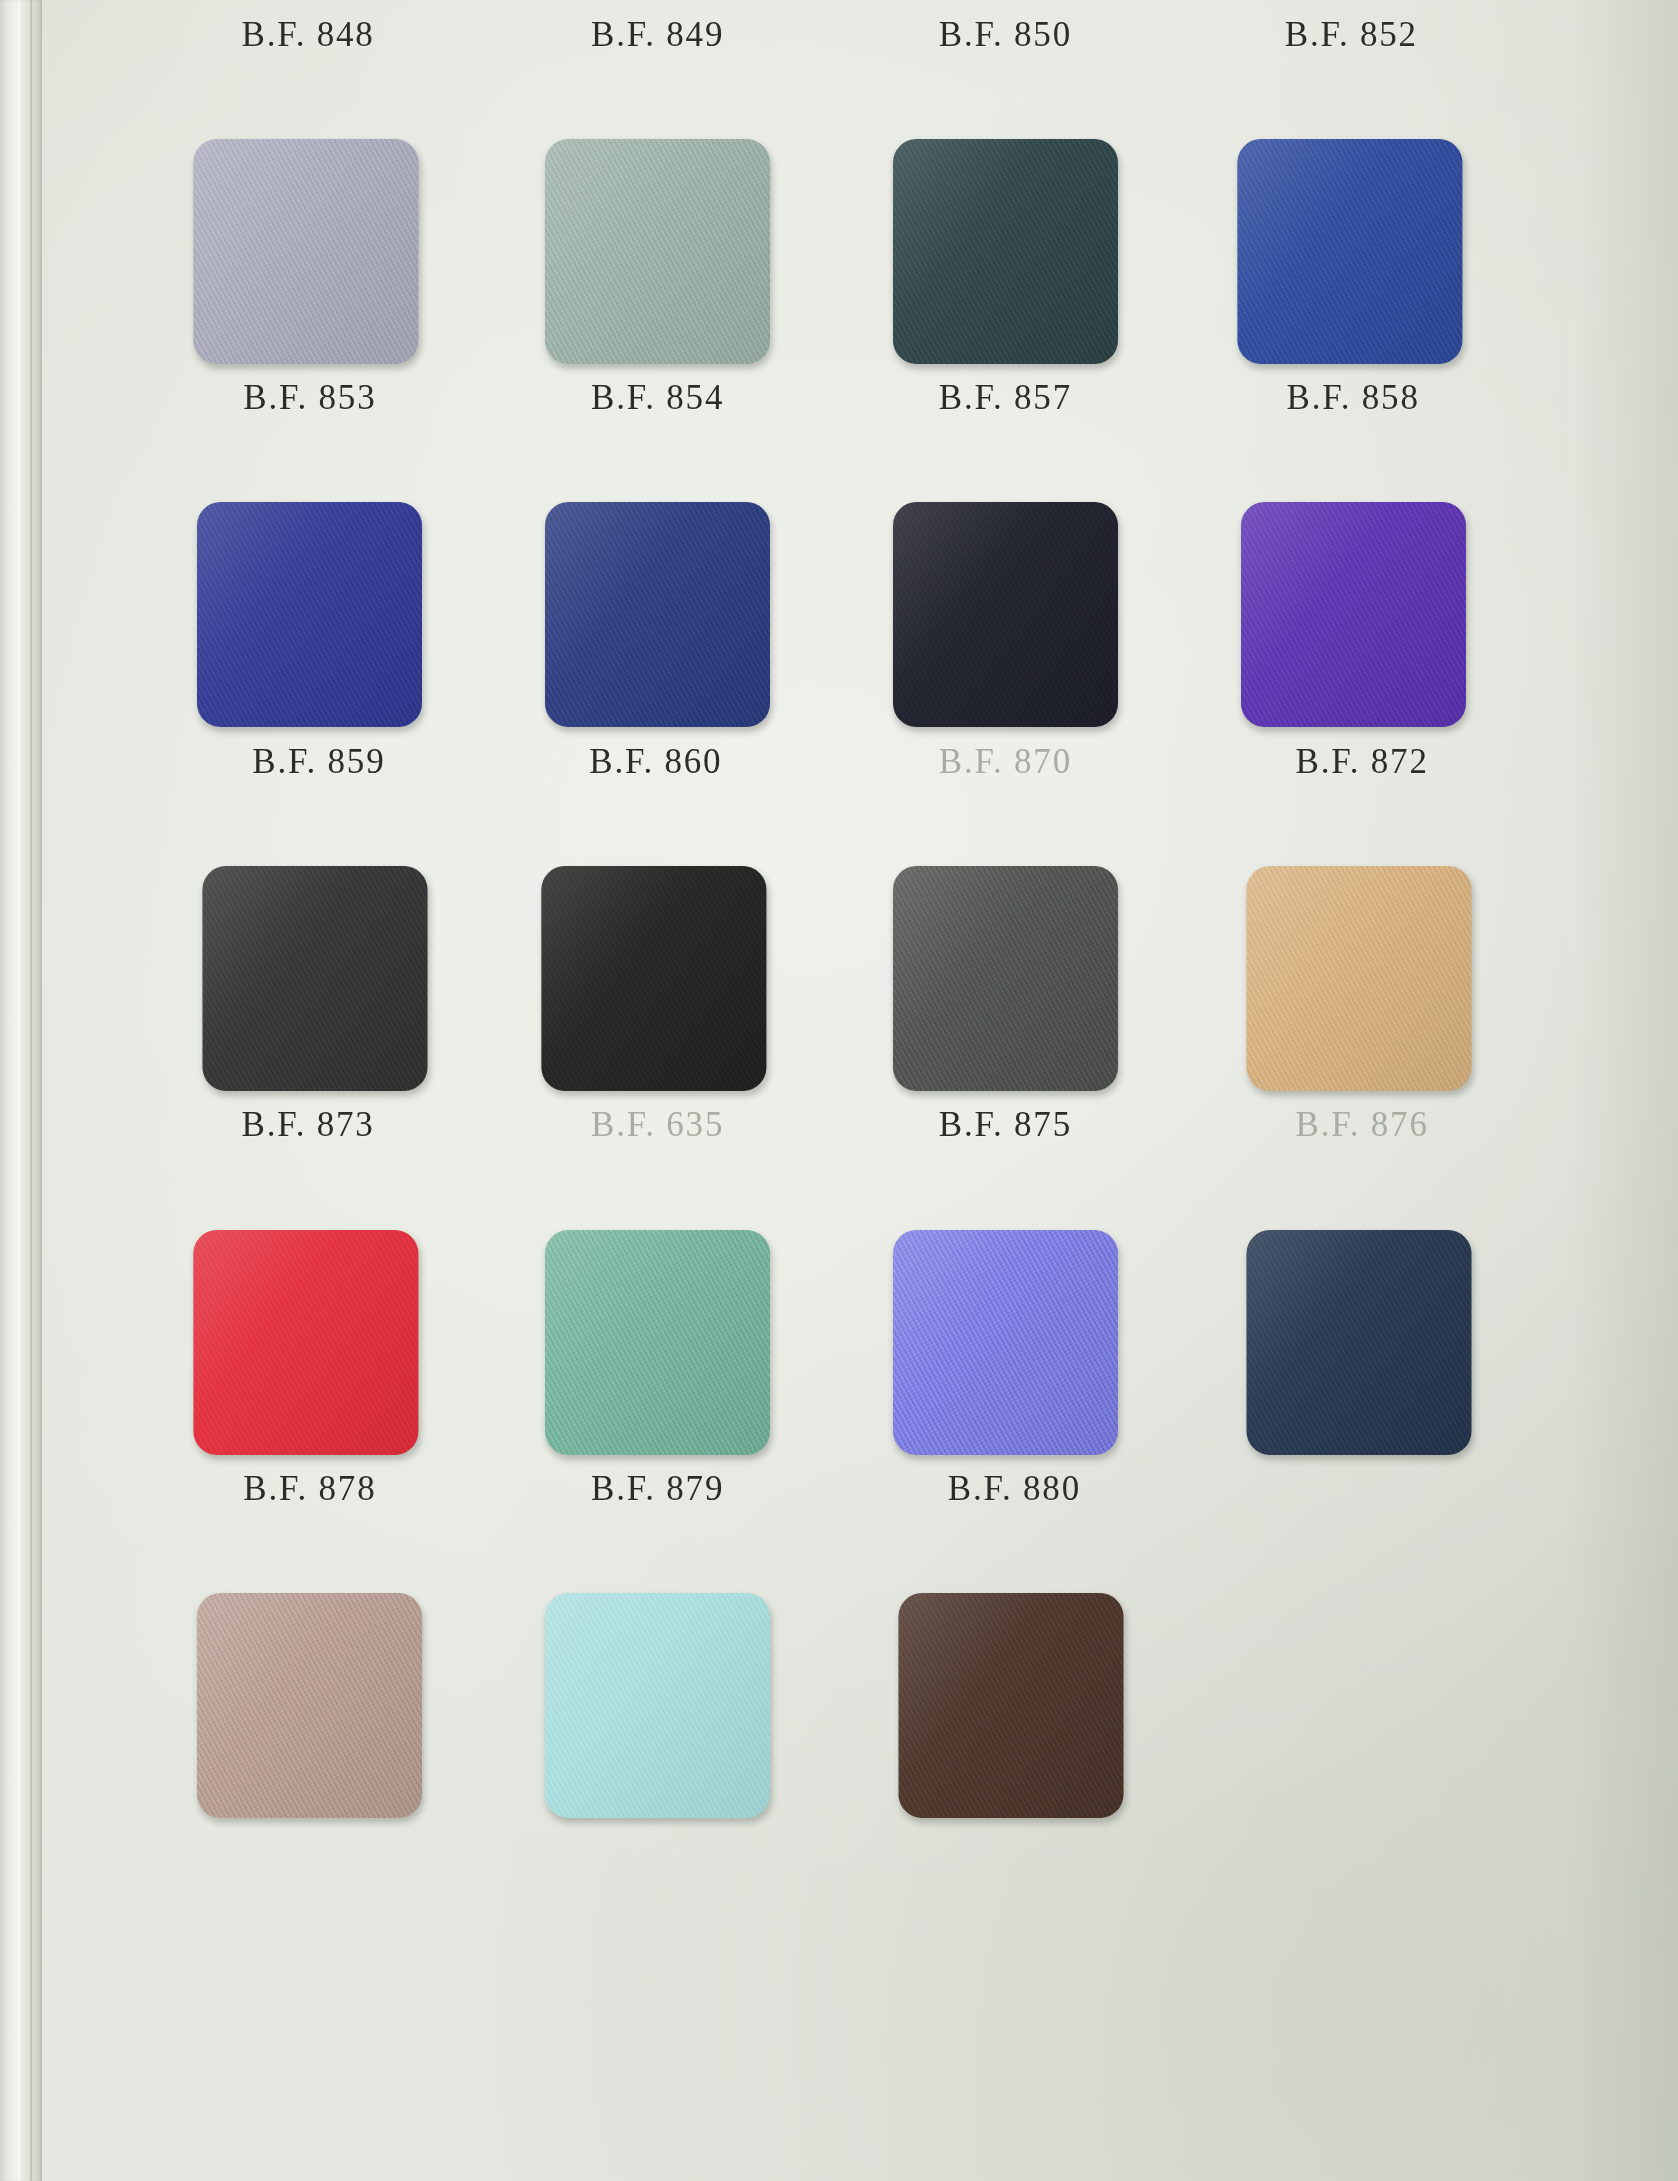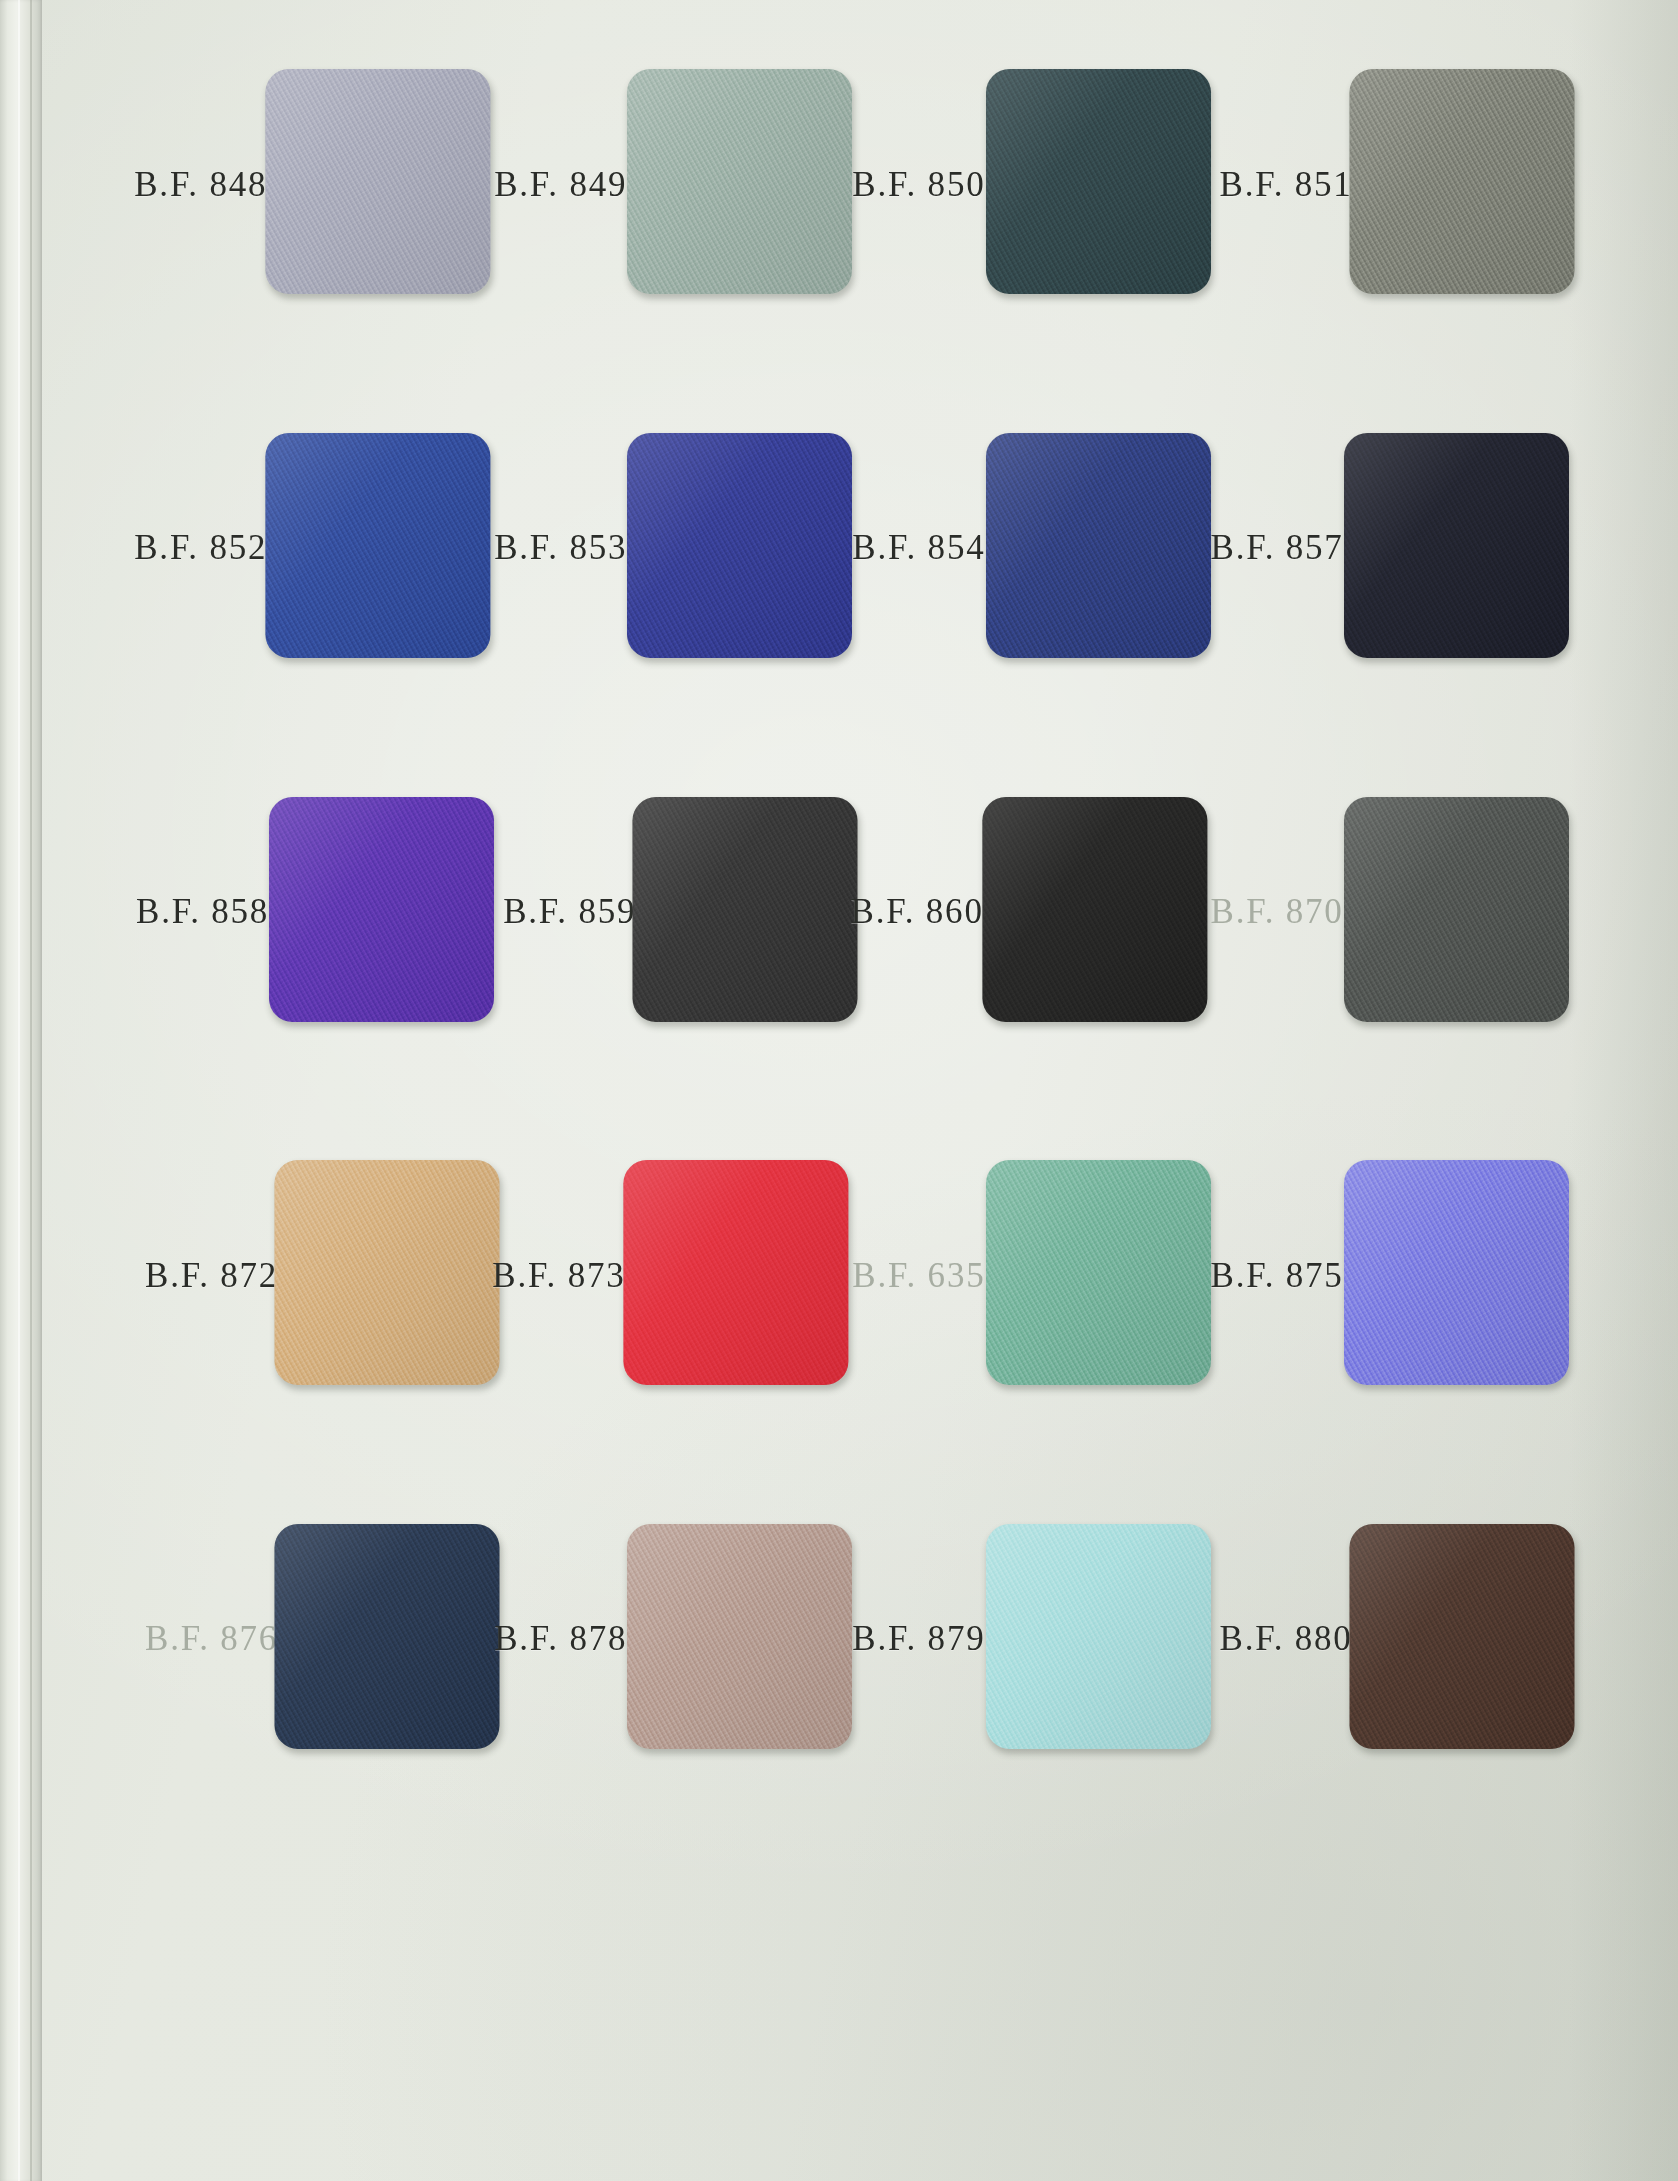--- a/index.html
+++ b/index.html
@@ -42,21 +42,21 @@
     left:136px;top:0px;
     width:1391px;height:2182px;
     display:grid;
     grid-template-columns:repeat(4,1fr);
     grid-template-rows:repeat(6,1fr);
     column-gap:0px;row-gap:0px;
   }
   .cell{
     position:relative;
     display:flex;
-    flex-direction:row;
+    flex-direction:column;
     align-items:center;
     justify-content:space-between;
   }
   .label{
     font-size:35px;
     letter-spacing:1.8px;
     color:#2a2c28;
     margin-top:14.5px;
     margin-bottom:9px;
     white-space:nowrap;
@@ -118,24 +118,20 @@
         <div class="swatch" style="background: rgb(169, 171, 187);"></div>
       </div>
       <div class="cell" data-col="1">
         <div class="label">B.F.  849</div>
         <div class="swatch" style="background: rgb(156, 177, 167);"></div>
       </div>
       <div class="cell" data-col="2">
         <div class="label">B.F.  850</div>
         <div class="swatch" style="background: rgb(46, 68, 72);"></div>
       </div>
-      <div class="cell" data-col="3">
-        <div class="label">B.F.  851</div>
-        <div class="swatch" style="background: rgb(126, 129, 118);"></div>
-      </div>
       <div class="cell" data-col="0">
         <div class="label">B.F.  852</div>
         <div class="swatch" style="background: rgb(47, 74, 156);"></div>
       </div>
       <div class="cell" data-col="1">
         <div class="label">B.F.  853</div>
         <div class="swatch" style="background: rgb(50, 58, 147);"></div>
       </div>
       <div class="cell" data-col="2">
         <div class="label">B.F.  854</div>

